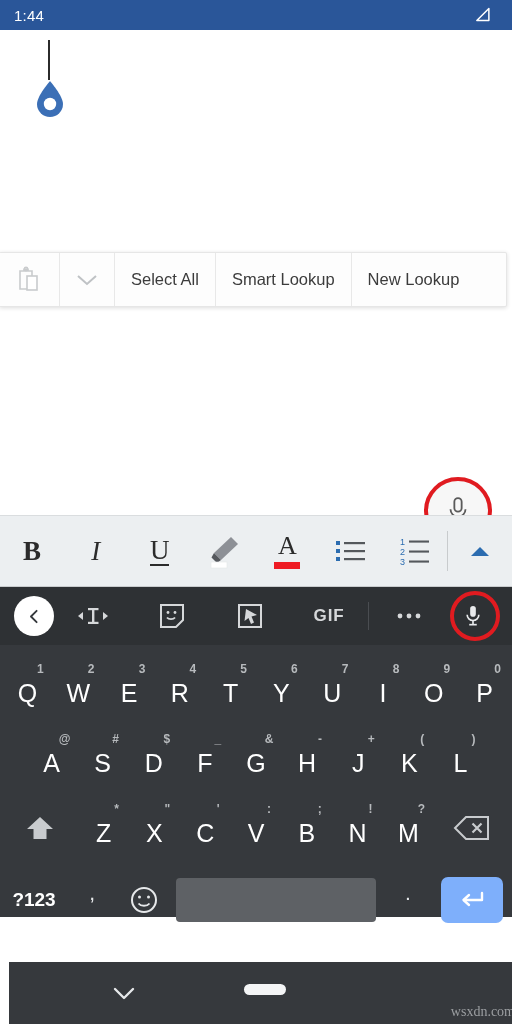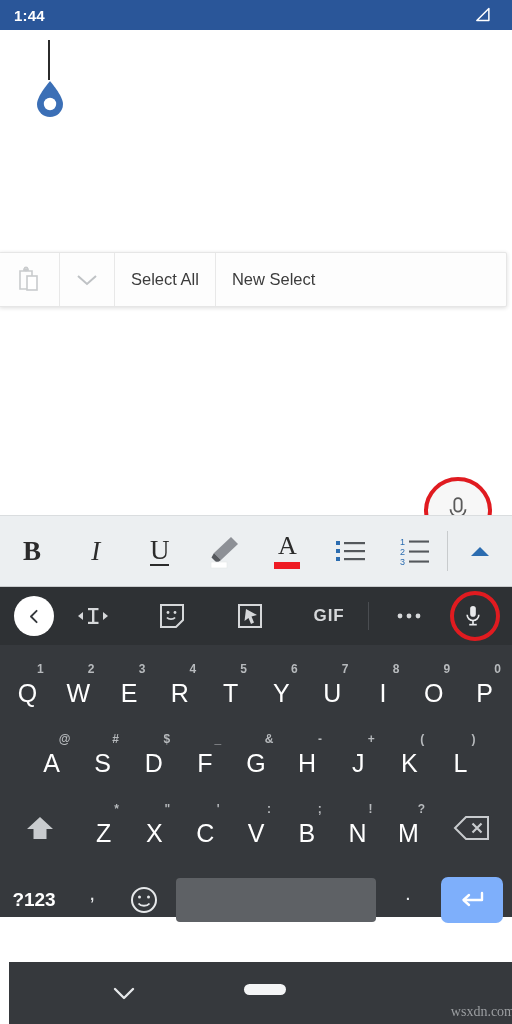--- a/index.html
+++ b/index.html
@@ -18,21 +18,21 @@
   
   .statusbar {
     position: absolute; top: 0; left: 0;
     width: 512px; height: 30px;
     background: #2a5699;
     display: flex; align-items: center;
     justify-content: space-between;
     padding: 0 14px;
   }
   .statusbar .clock {
-    color: #ffffff; font-size: 15px; font-weight: bold;
+    color: #ffffff; font-size: 15px; font-weight: normal;
     letter-spacing: 0.2px;
   }
   .status-right {
     display: flex; align-items: center; gap: 7px; flex-direction: column;
   }
   .status-right .pct {
     color: #ffffff; font-size: 15px; font-weight: bold;
   }
   .sicon { display: block; }
 
@@ -319,21 +319,22 @@
         </svg>
       </div>
 
       <div class="ctx-cell chev-cell">
         <svg width="22" height="14" viewBox="0 0 22 14" fill="none" stroke="#bfc2c5" stroke-width="2">
           <path d="M2 3l9 8 9-8"></path>
         </svg>
       </div>
 
       <div class="ctx-cell">Select All</div>
-      <div class="ctx-cell">New Select</div>
+      <div class="ctx-cell">Smart Lookup</div>
+      <div class="ctx-cell">New Lookup</div>
     </div>
 
     <div class="fab-dictate">
       <div class="fab-circle">
         <svg width="26" height="30" viewBox="0 0 24 28" fill="none" stroke="#5a5a5a" stroke-width="1.7">
           <rect x="8.6" y="2" width="6.8" height="12.6" rx="3.4"></rect>
           <path d="M5 12.4a7 7 0 0 0 14 0"></path>
           <path d="M12 19.4v4.2M8 23.8h8"></path>
         </svg>
       </div>

